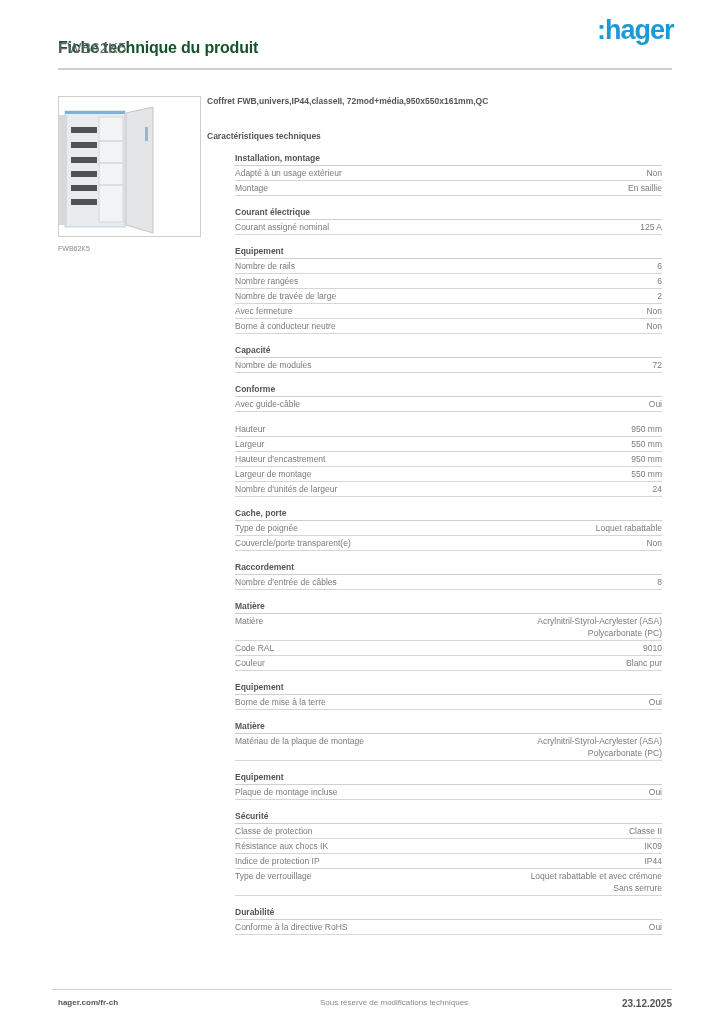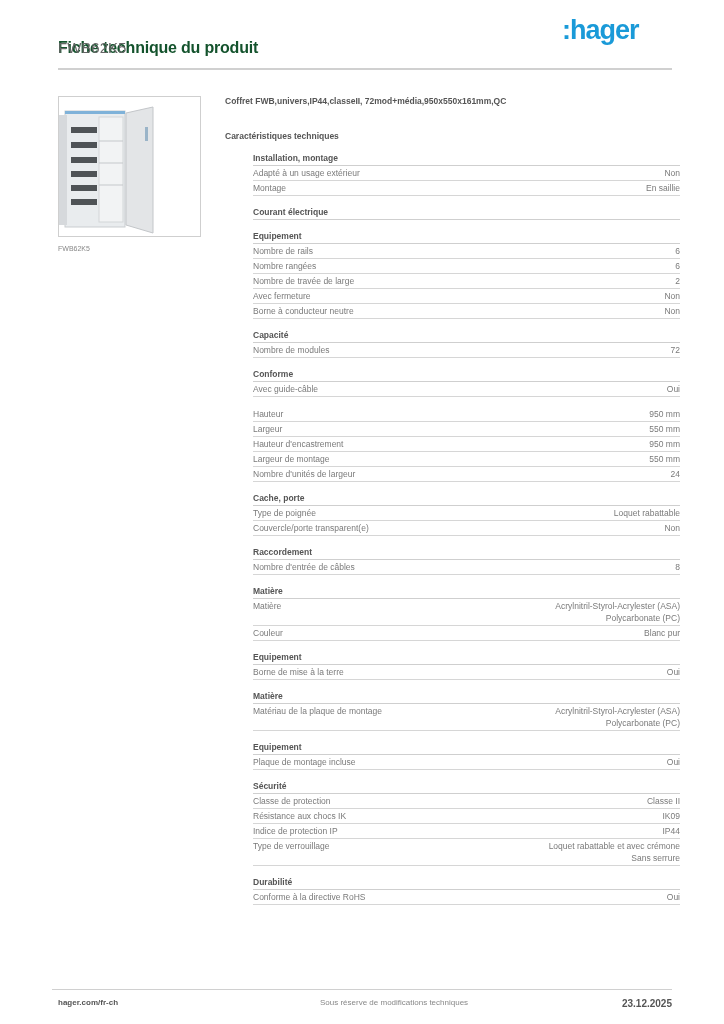--- a/index.html
+++ b/index.html
@@ -9,36 +9,36 @@
   }
   .title {
     position: absolute; left: 58px; top: 39px;
     font-size: 16px; font-weight: bold; color: #14532d; letter-spacing: -0.2px;
   }
   .subtitle {
     position: absolute; left: 58px; top: 39px;
     font-size: 15px; color: #666;
   }
   .logo {
-    position: absolute; left: 562px; top: 15px;
+    position: absolute; left: 597px; top: 15px;
     font-size: 27px; font-weight: bold; color: #1a9ad8; letter-spacing: -1px;
   }
   .header-rule {
     position: absolute; left: 58px; top: 68px; width: 614px; height: 2px;
     background: #d0d0d0;
   }
   .product-image {
     position: absolute; left: 58px; top: 96px; width: 143px; height: 141px;
     border: 1px solid #cfcfcf; box-sizing: border-box; background: #fff;
   }
   .product-caption {
     position: absolute; left: 58px; top: 245px; font-size: 7px; color: #888;
   }
   .content {
-    position: absolute; left: 225px; top: 94px; width: 455px;
+    position: absolute; left: 207px; top: 94px; width: 455px;
   }
   .desc {
     font-size: 8.5px; font-weight: bold; color: #555; height: 14px; line-height: 14px;
   }
   .char-title {
     margin-top: 21px; font-size: 8.5px; font-weight: bold; color: #555;
     height: 14px; line-height: 14px; margin-bottom: 9px;
   }
   .section { margin-bottom: 10px; margin-left: 28px; }
   .section-title {
@@ -112,20 +112,24 @@
           <span class="lbl">Adapté à un usage extérieur</span>
           <span class="val">Non</span>
         </div>
         <div class="row">
           <span class="lbl">Montage</span>
           <span class="val">En saillie</span>
         </div>
       </div>
       <div class="section">
         <div class="section-title">Courant électrique</div>
+        <div class="row">
+          <span class="lbl">Courant assigné nominal</span>
+          <span class="val">125 A</span>
+        </div>
       </div>
       <div class="section">
         <div class="section-title">Equipement</div>
         <div class="row">
           <span class="lbl">Nombre de rails</span>
           <span class="val">6</span>
         </div>
         <div class="row">
           <span class="lbl">Nombre rangées</span>
           <span class="val">6</span>
@@ -196,20 +200,24 @@
           <span class="lbl">Nombre d'entrée de câbles</span>
           <span class="val">8</span>
         </div>
       </div>
       <div class="section">
         <div class="section-title">Matière</div>
         <div class="row">
           <span class="lbl">Matière</span>
           <span class="val">Acrylnitril-Styrol-Acrylester (ASA)
 Polycarbonate (PC)</span>
+        </div>
+        <div class="row">
+          <span class="lbl">Code RAL</span>
+          <span class="val">9010</span>
         </div>
         <div class="row">
           <span class="lbl">Couleur</span>
           <span class="val">Blanc pur</span>
         </div>
       </div>
       <div class="section">
         <div class="section-title">Equipement</div>
         <div class="row">
           <span class="lbl">Borne de mise à la terre</span>

